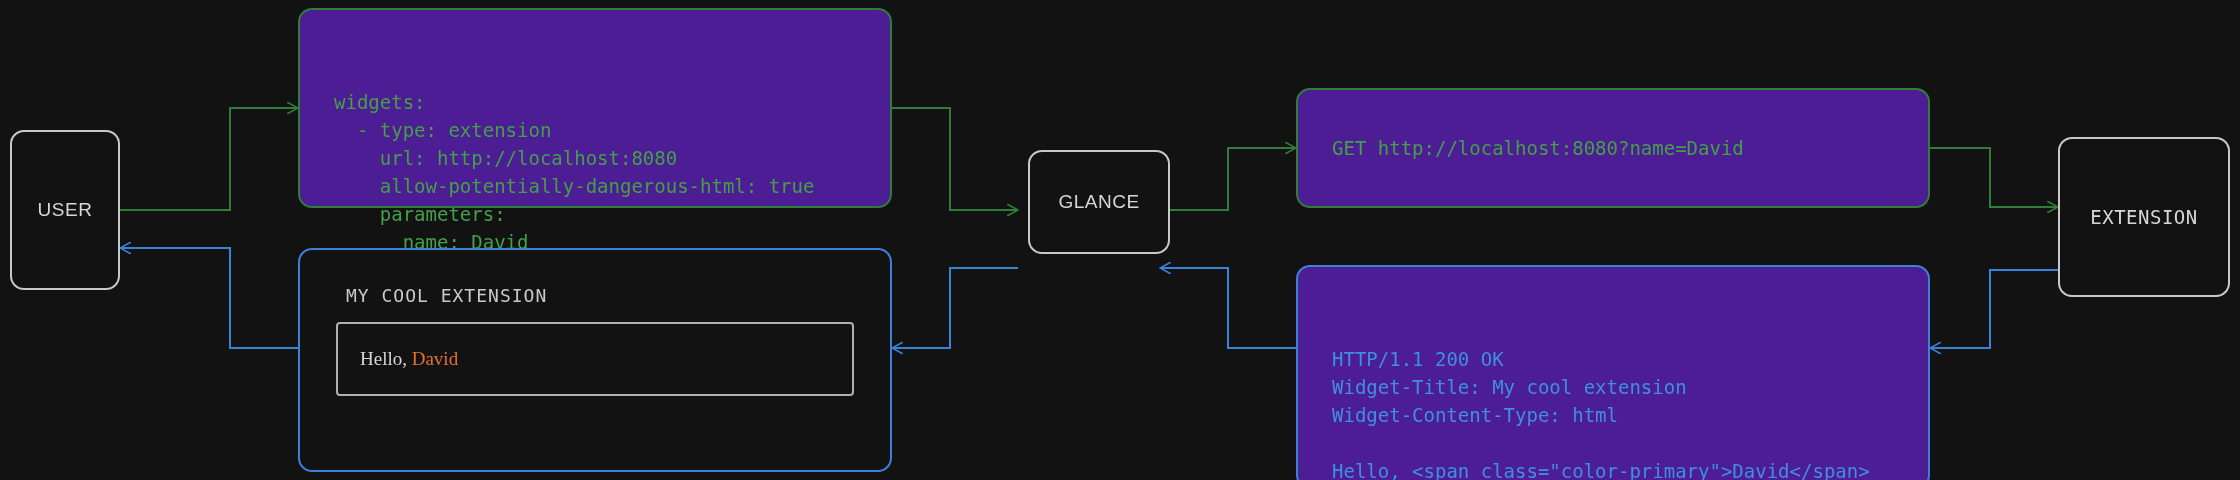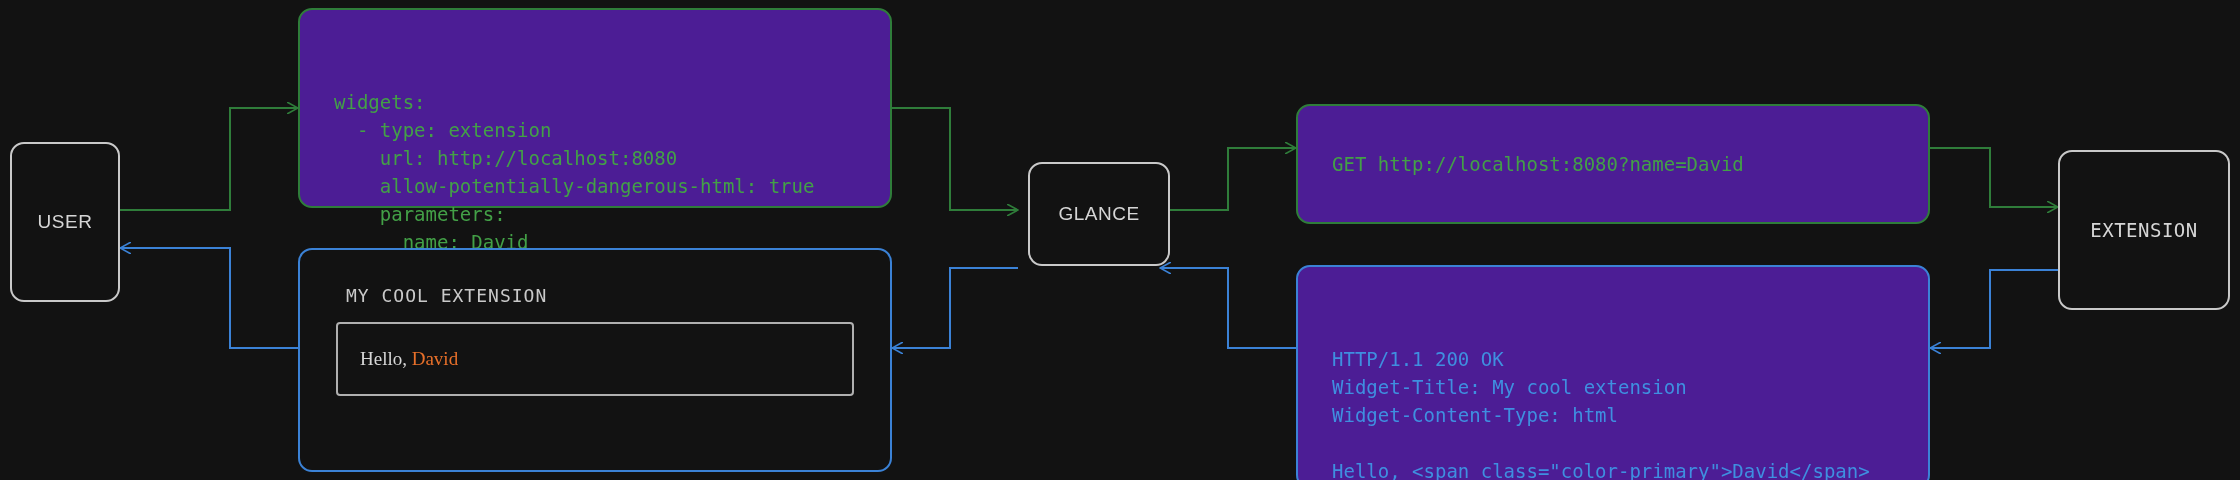--- a/index.html
+++ b/index.html
@@ -31,21 +31,20 @@
     display: flex;
     align-items: center;
     justify-content: center;
     color: #d6d6d6;
     letter-spacing: 0.5px;
     box-sizing: border-box;
   }
   .node-sans {
     font-family: "Liberation Sans", sans-serif;
     font-size: 19px;
-    margin-top: 12px;
   }
   .node-mono {
     font-family: "DejaVu Sans Mono", monospace;
     font-size: 19px;
   }
   .codebox {
     position: absolute;
     border-radius: 14px;
     box-sizing: border-box;
     background: #4c1d95;
@@ -124,34 +123,34 @@
   </svg>
 
   <div class="node node-sans" style="left:10px; top:130px; width:110px; height:160px;">
     <span>USER</span>
   </div>
 
   <div class="node node-sans" style="left:1028px; top:150px; width:142px; height:104px;">
     <span>GLANCE</span>
   </div>
 
-  <div class="node node-mono" style="left:2058px; top:150px; width:172px; height:160px;">
+  <div class="node node-mono" style="left:2058px; top:137px; width:172px; height:160px;">
     <span>EXTENSION</span>
   </div>
 
   <div class="codebox green" style="left:298px; top:8px; width:594px; height:200px;">
     <div class="body">widgets:
   - type: extension
     url: http://localhost:8080
     allow-potentially-dangerous-html: true
     parameters:
       name: David</div>
   </div>
 
-  <div class="codebox green" style="left:1296px; top:88px; width:634px; height:120px; display:flex; align-items:center;margin-top:16px;">
+  <div class="codebox green" style="left:1296px; top:88px; width:634px; height:120px; display:flex; align-items:center;">
     <div class="body">GET http://localhost:8080?name=David</div>
   </div>
 
   <div class="codebox blue" style="left:1296px; top:265px; width:634px; height:224px;">
     <div class="body">HTTP/1.1 200 OK
 Widget-Title: My cool extension
 Widget-Content-Type: html
 
 Hello, &lt;span class="color-primary"&gt;David&lt;/span&gt;</div>
   </div>

